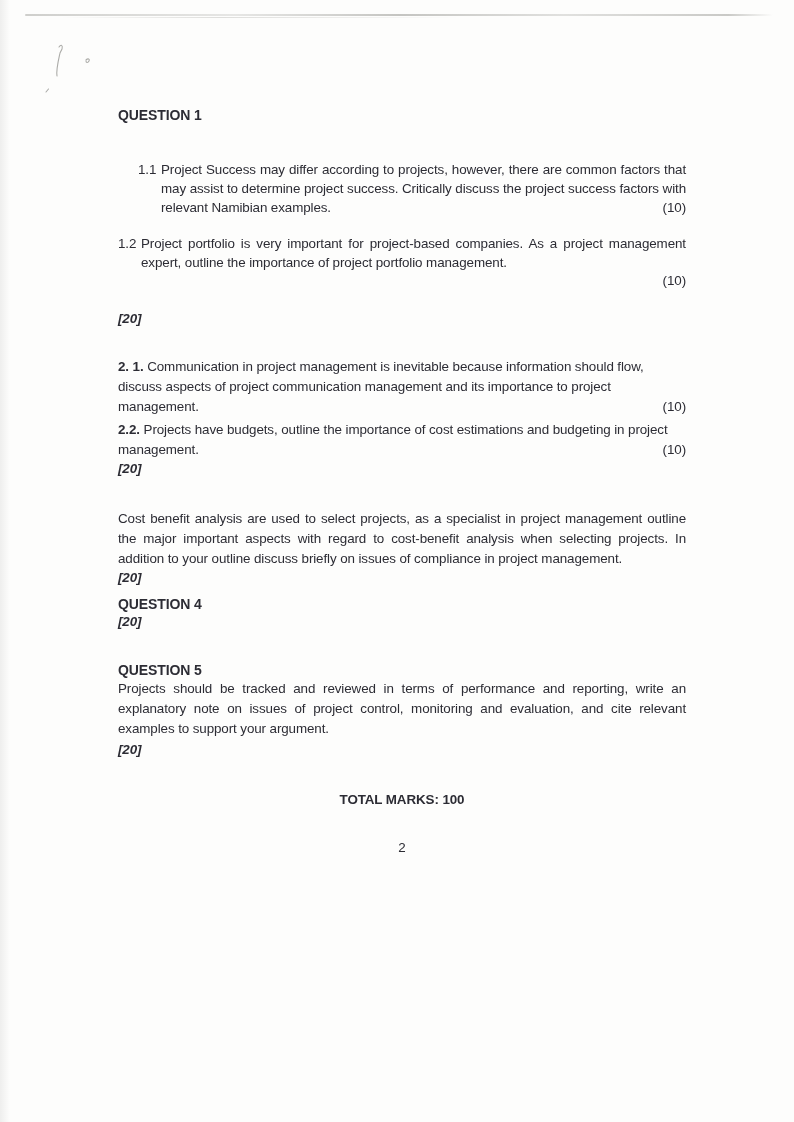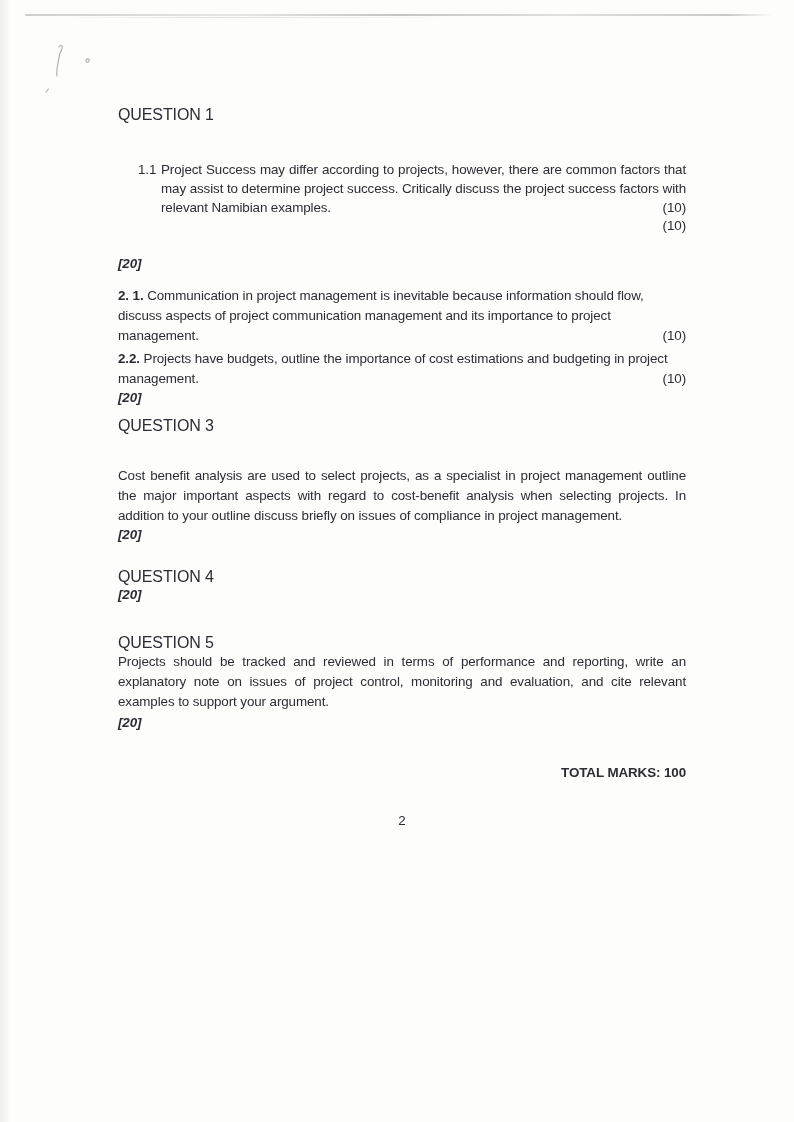--- a/index.html
+++ b/index.html
@@ -33,55 +33,55 @@
   }
   .pen-scribble {
     position: absolute; left: 38px; top: 40px; width: 60px; height: 60px;
   }
   .content {
     position: absolute; left: 118px; top: 0; width: 568px;
     font-size: 13.4px; line-height: 19px;
     letter-spacing: -0.1px;
   }
   .q-heading {
-    font-weight: normal; font-size: 16px; line-height: 18px;
+    font-weight: bold; font-size: 14px; line-height: 18px;
   }
   .q-item {
     position: relative; padding-left: 23px; text-align: justify; line-height: 19px;
   }
   .q-item .num {
     position: absolute; left: 0; top: 0;
   }
   .para {
     position: relative; line-height: 20px;
   }
   .justified { text-align: justify; }
   .num-inline { font-weight: bold; }
   .mark-inline {
     position: absolute; right: 0; bottom: 0;
   }
   .mark-line { text-align: right; line-height: 18px; }
   .total-line { font-weight: bold; line-height: 18px; font-style: italic; }
-  .footer-total { text-align: right; font-weight: bold; line-height: 18px; }
+  .footer-total { text-align: center; font-weight: bold; line-height: 18px; }
   .page-number { text-align: center; line-height: 18px; }
 
   
   #q1-heading   { margin-top: 106px; }
   #q1-item1     { margin-top: 36px; margin-left: 20px; }
   #q1-item2     { margin-top: 17px; }
   #q1-mark2     { margin-top: 0; }
   #q1-total     { margin-top: 20px; }
   #q2-heading   { margin-top: 10px; }
-  #q2-item1     { margin-top: 13px; }
+  #q2-item1     { margin-top: 29px; }
   #q2-item2     { margin-top: 3px; }
   #q2-total     { margin-top: 0; }
   #q3-heading   { margin-top: 10px; }
   #q3-para      { margin-top: 31px; }
   #q3-total     { margin-top: 0; }
-  #q4-heading   { margin-top: 24px; }
+  #q4-heading   { margin-top: 8px; }
   #q4-para      { margin-top: 30px; }
   #q4-total     { margin-top: 0; }
   #q5-heading   { margin-top: 30px; }
   #q5-para      { }
   #q5-total     { margin-top: 2px; }
   #footer-total { margin-top: 32px; }
   #page-number  { margin-top: 30px; }
 </style>
 </head>
 <body>
@@ -102,40 +102,43 @@
   <div class="content">
 
     <div class="q-heading" id="q1-heading">QUESTION 1</div>
 
     <div class="q-item" id="q1-item1">
       <span class="num">1.1</span>
       <span>Project Success may differ according to projects, however, there are common factors that may assist to determine project success. Critically discuss the project success factors with relevant Namibian examples.</span>
       <span class="mark-inline">(10)</span>
     </div>
 
+    <div class="q-item" id="q1-item2">
+      <span class="num">1.2</span>
+      <span>Project portfolio is very important for project-based companies. As a project management expert, outline the importance of project portfolio management.</span>
+    </div>
     <div class="mark-line" id="q1-mark2">(10)</div>
 
     <div class="total-line" id="q1-total">[20]</div>
 
 
     <div class="para" id="q2-item1">
       <span class="num-inline">2. 1.</span>
       <span>Communication in project management is inevitable because information should flow, discuss aspects of project communication management and its importance to project management.</span>
       <span class="mark-inline">(10)</span>
     </div>
 
     <div class="para" id="q2-item2">
       <span class="num-inline">2.2.</span>
       <span>Projects have budgets, outline the importance of cost estimations and budgeting in project management.</span>
       <span class="mark-inline">(10)</span>
     </div>
 
     <div class="total-line" id="q2-total">[20]</div>
 
-    <div class="q-heading" id="q3-heading">QUESTION 3</div>
     <div class="para justified" id="q3-para">Cost benefit analysis are used to select projects, as a specialist in project management outline the major important aspects with regard to cost-benefit analysis when selecting projects. In addition to your outline discuss briefly on issues of compliance in project management.</div>
     <div class="total-line" id="q3-total">[20]</div>
 
     <div class="q-heading" id="q4-heading">QUESTION 4</div>
     <div class="total-line" id="q4-total">[20]</div>
 
     <div class="q-heading" id="q5-heading">QUESTION 5</div>
     <div class="para justified" id="q5-para">Projects should be tracked and reviewed in terms of performance and reporting, write an explanatory note on issues of project control, monitoring and evaluation, and cite relevant examples to support your argument.</div>
     <div class="total-line" id="q5-total">[20]</div>
 

